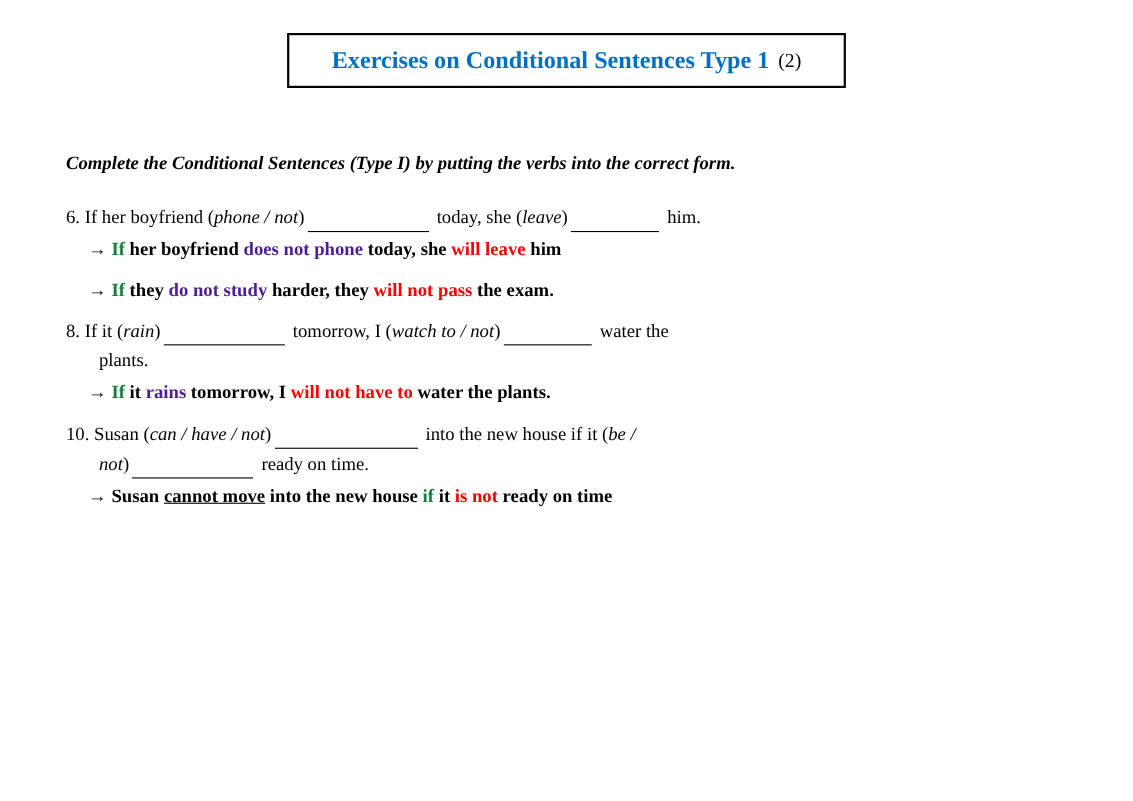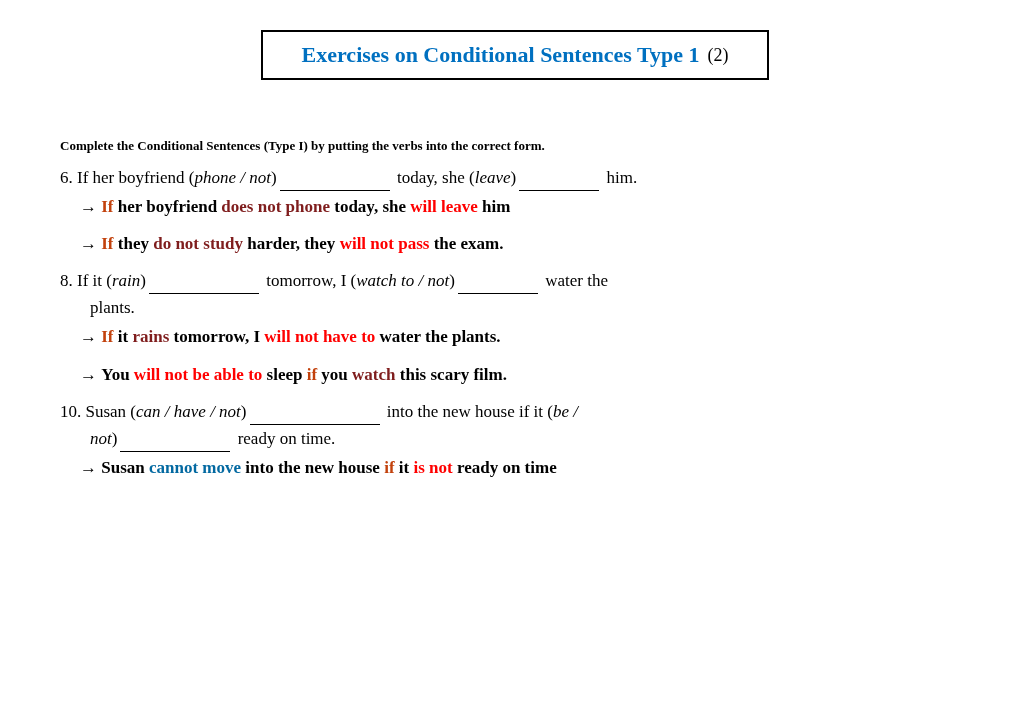--- a/index.html
+++ b/index.html
@@ -35,43 +35,44 @@
       font-size: 22px;
       font-weight: bold;
     }
     .title-sub {
       color: #000;
       font-size: 18px;
       font-weight: normal;
       margin-left: 8px;
     }
     .instructions {
+      font-style: italic;
       font-weight: bold;
-      margin-bottom: 8px;
-      font-size: 13px;
+      margin-bottom: 22px;
+      font-size: 17px;
       line-height: 1.5;
     }
     .exercise-block {
       margin-bottom: 10px;
       line-height: 1.6;
     }
     .question-line {
       margin-bottom: 2px;
     }
     .answer-line {
       margin-left: 20px;
       margin-bottom: 10px;
     }
     .arrow {
       font-weight: normal;
     }
-    .blue { color: #c2410c; }
-    .green { color: #7f1d1d; }
+    .blue { color: #15803d; }
+    .green { color: #4c1d95; }
     .red { color: #ff0000; text-align: right; }
-    .orange { color: #0369a1; }
+    .orange { color: #000000; text-decoration: underline; }
     .blank {
       display: inline-block;
       border-bottom: 1px solid #000;
       min-width: 60px;
       margin: 0 3px;
       vertical-align: bottom;
     }
     .blank-sm { min-width: 45px; }
     .blank-md { min-width: 80px; }
     .blank-lg { min-width: 110px; }
@@ -111,23 +112,20 @@
   <div class="question-line">
     8. If it (<em>rain</em>)<span class="blank blank-lg"></span> tomorrow, I (<em>watch to / not</em>)<span class="blank blank-md"></span> water the<br>
     <span class="indent">plants.</span>
   </div>
   <div class="answer-line">
     <span class="arrow">→</span> <strong><span class="blue">If</span> it <span class="green">rains</span> tomorrow, I <span class="red">will not have to</span> water the plants.</strong>
   </div>
 </div>
 
 <div class="exercise-block">
-  <div class="answer-line">
-    <span class="arrow">→</span> <strong>You <span class="red">will not be able to</span> sleep <span class="blue">if</span> you <span class="green">watch</span> this scary film.</strong>
-  </div>
 </div>
 
 <div class="exercise-block">
   <div class="question-line">
     10. Susan (<em>can / have / not</em>)<span class="blank blank-xl"></span> into the new house if it (<em>be /</em><br>
     <span class="indent"><em>not</em>)<span class="blank blank-lg"></span> ready on time.</span>
   </div>
   <div class="answer-line">
     <span class="arrow">→</span> <strong>Susan <span class="orange">cannot move</span> into the new house <span class="blue">if</span> it <span class="red">is not</span> ready on time</strong>
   </div>

